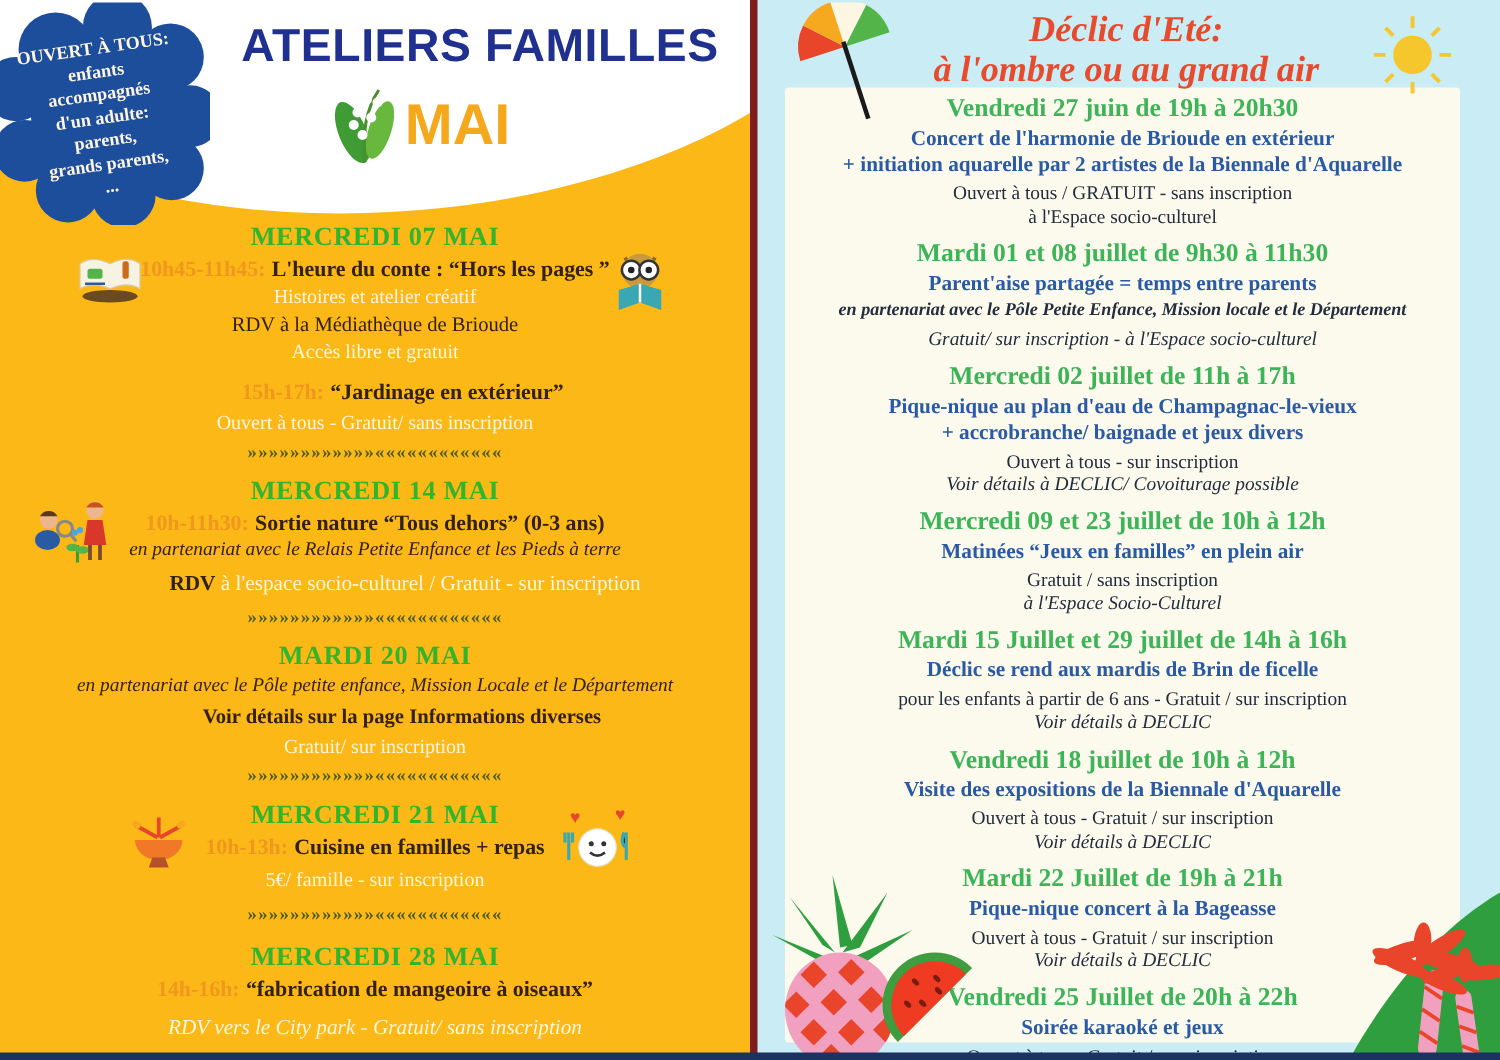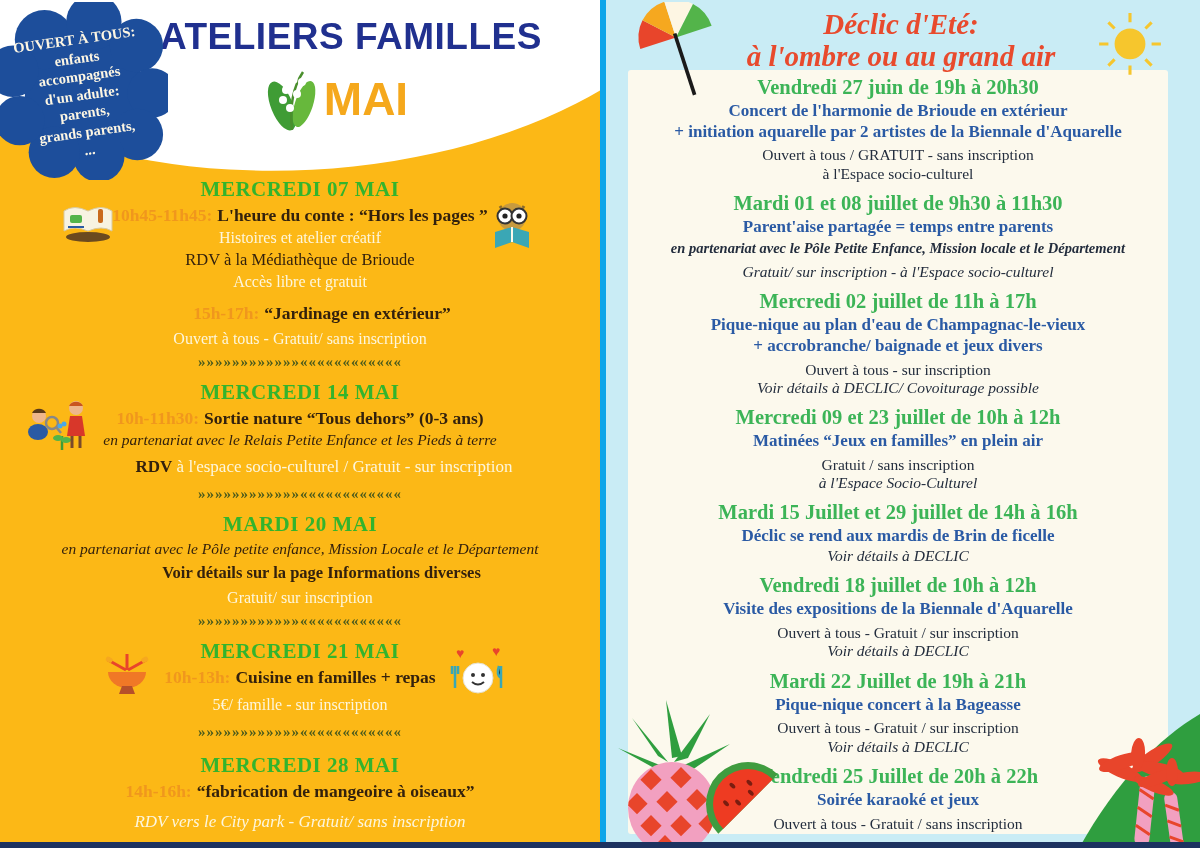--- a/index.html
+++ b/index.html
@@ -8,42 +8,42 @@
   .page{display:flex;width:1200px;height:848px;}
 
   
   .left{width:600px;height:848px;background:#fcb816;position:relative;overflow:hidden;flex:0 0 600px;}
   .left-header-blob{position:absolute;top:-292px;left:-122px;width:844px;height:462px;
        background:#ffffff;border-radius:50%;transform:rotate(-3deg);}
   .cloud{position:absolute;top:2px;left:0;width:168px;height:178px;z-index:3;}
   .cloud-text{position:absolute;top:30px;left:12px;width:140px;z-index:4;
        transform:rotate(-8deg);color:#fdf6e3;font-weight:bold;text-align:center;
        font-size:14.5px;line-height:1.28;white-space:pre-line;}
-  .main-title{position:absolute;top:16px;left:160px;width:415px;text-align:left;
+  .main-title{position:absolute;top:16px;left:160px;width:415px;text-align:right;
        font-family:"Liberation Sans",sans-serif;font-weight:bold;font-size:37px;
        color:#20308f;letter-spacing:.5px;z-index:2;}
   .month-row{position:absolute;top:64px;left:170px;width:330px;display:flex;
        align-items:center;justify-content:center;z-index:2;}
   .month{font-family:"Liberation Sans",sans-serif;font-weight:bold;font-size:46px;color:#f5a81c;}
   .left-content{position:absolute;top:168px;left:0;width:600px;text-align:center;z-index:2;}
   .lheading{font-size:21px;font-weight:bold;color:#33b42d;margin:9px 0 3px;letter-spacing:.5px;}
   .levent{font-size:17.5px;margin-top:2px;}
   .ltime{color:#f0971d;font-weight:bold;margin-right:5px;}
   .ltitle{color:#33210d;font-weight:bold;}
   .lwhite{color:#fdf6dd;font-size:16px;margin-top:3px;}
   .ldark{color:#33210d;font-size:16.5px;margin-top:3px;}
   .lital{color:#33210d;font-style:italic;font-size:15.5px;margin-top:2px;}
   .lbold{color:#33210d;font-weight:bold;font-size:16.5px;margin-top:5px;margin-left:43px;}
   .lrdv b{color:#33210d;}
   .divider{color:#4a5a1d;font-weight:bold;font-size:15px;letter-spacing:1px;margin:6px 0 1px;}
   .icon-abs{position:absolute;z-index:3;}
 
   
   .right{width:600px;height:848px;background:#c9ecf5;position:relative;overflow:hidden;
-       flex:0 0 600px;box-sizing:border-box;border-left:6px solid #0ea5e9;}
+       flex:0 0 600px;box-sizing:border-box;border-left:6px solid #7f1d1d;}
   .flyer-title{position:absolute;top:8px;left:40px;width:510px;text-align:center;
        font-weight:bold;font-style:italic;font-size:29px;line-height:1.12;color:#e84a2d;z-index:2;}
   .card{position:absolute;left:22px;right:32px;top:70px;bottom:14px;background:#fcf9ed;
        z-index:1;text-align:center;padding-top:2px;border-radius:3px;}
   .rheading{font-size:20.5px;font-weight:bold;color:#3cb457;margin:9px 0 2px;}
   .rblue{font-size:17px;font-weight:bold;color:#2a5aa4;line-height:1.22;}
   .rpartner{font-size:14.5px;font-weight:bold;font-style:italic;color:#232d3d;margin-top:2px;}
   .rnote{font-size:15.5px;color:#232d3d;margin-top:4px;line-height:1.18;}
   .rital{font-size:15.5px;color:#232d3d;font-style:italic;line-height:1.18;}
   .deco{position:absolute;z-index:3;}
@@ -246,20 +246,21 @@
       <div>
         <div class="rheading">Mercredi 09 et 23 juillet de 10h à 12h</div>
         <div class="rblue">Matinées “Jeux en familles” en plein air</div>
         <div class="rnote">Gratuit / sans inscription</div>
         <div class="rital" style="margin-top:0;">à l'Espace Socio-Culturel</div>
       </div>
 
       <div>
         <div class="rheading">Mardi 15 Juillet et 29 juillet de 14h à 16h</div>
         <div class="rblue">Déclic se rend aux mardis de Brin de ficelle</div>
+        <div class="rnote">pour les enfants à partir de 6 ans - Gratuit / sur inscription</div>
         <div class="rital" style="margin-top:0;">Voir détails à DECLIC</div>
       </div>
 
       <div>
         <div class="rheading">Vendredi 18 juillet de 10h à 12h</div>
         <div class="rblue">Visite des expositions de la Biennale d'Aquarelle</div>
         <div class="rnote">Ouvert à tous - Gratuit / sur inscription</div>
         <div class="rital" style="margin-top:0;">Voir détails à DECLIC</div>
       </div>
 

